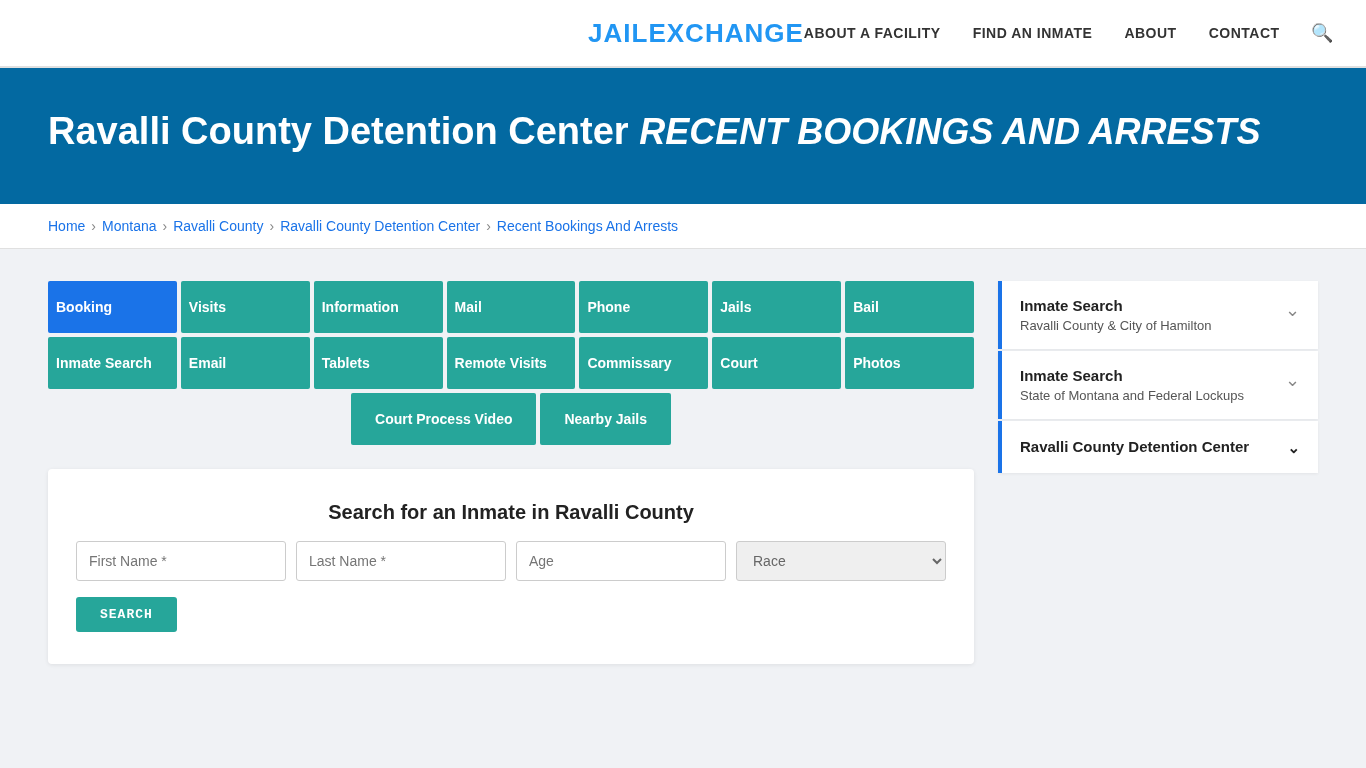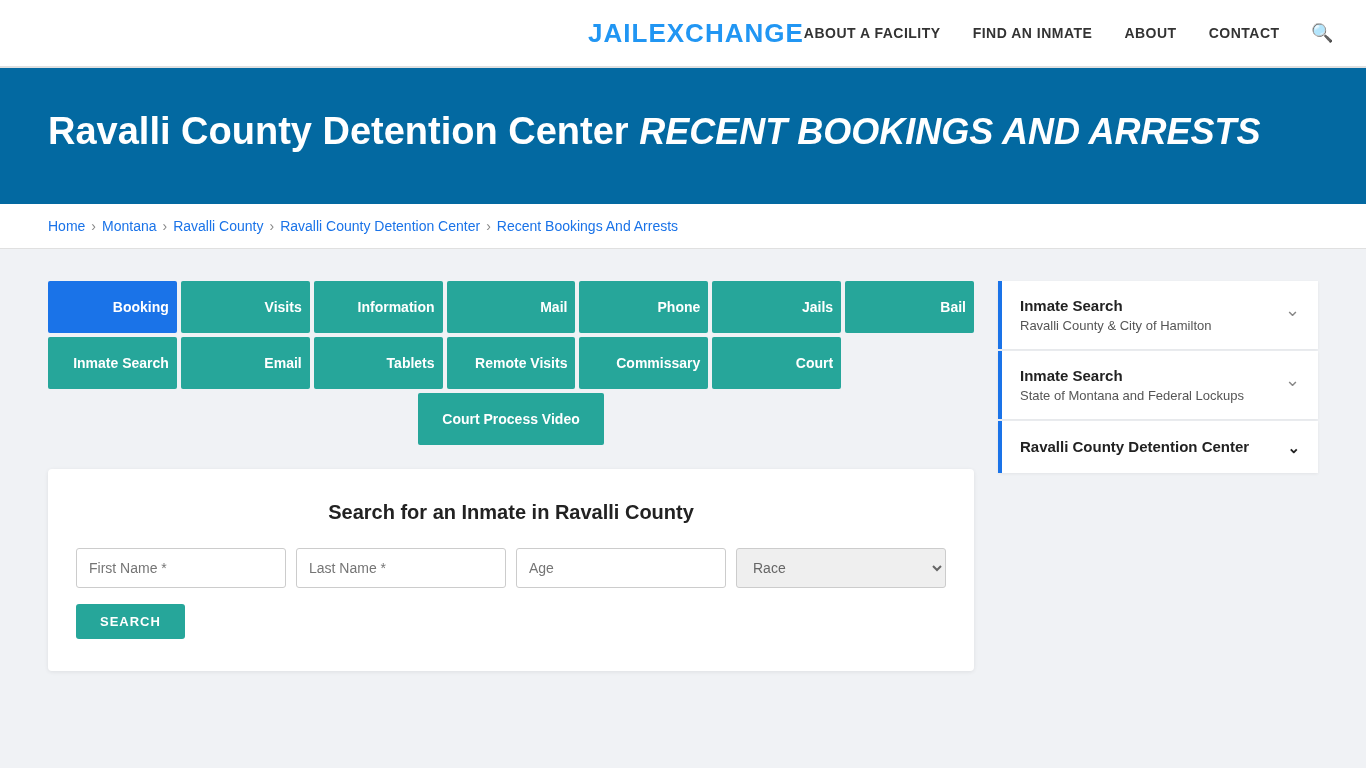--- a/index.html
+++ b/index.html
@@ -112,21 +112,21 @@
     }
     .btn-tile {
       background: #26a69a;
       color: #fff;
       border: none;
       padding: 18px 8px;
       font-size: 14px;
       font-weight: 600;
       cursor: pointer;
       border-radius: 2px;
-      text-align: right;
+      text-align: left;
       min-width: 0;
       white-space: nowrap;
     }
     .btn-tile.active {
       background: #1a73e8;
     }
     .btn-tile-wide {
       background: #26a69a;
       color: #fff;
       border: none;
@@ -143,21 +143,21 @@
     .search-card {
       background: #fff;
       border-radius: 4px;
       padding: 32px 28px;
       box-shadow: 0 1px 4px rgba(0,0,0,0.08);
     }
     .search-card h2 {
       text-align: center;
       font-size: 20px;
       font-weight: 700;
-      margin-bottom: 24px;
+      margin-bottom: 17px;
       color: #222;
     }
     .search-form {
       display: flex;
       gap: 10px;
       flex-wrap: wrap;
       margin-bottom: 16px;
     }
     .search-form input, .search-form select {
       border: 1px solid #ccc;
@@ -171,20 +171,21 @@
     .btn-search {
       background: #26a69a;
       color: #fff;
       border: none;
       padding: 10px 24px;
       font-size: 13px;
       font-weight: 700;
       cursor: pointer;
       border-radius: 3px;
       letter-spacing: 1px;
+      font-family: Liberation Mono, monospace;
     }
 
     
     .right-sidebar {
       width: 320px;
       flex-shrink: 0;
     }
     .sidebar-item {
       background: #fff;
       border-left: 4px solid #1a73e8;
@@ -277,24 +278,26 @@
       <button class="btn-tile">Bail</button>
     </div>
 
     <div class="button-grid-row2">
       <button class="btn-tile">Inmate Search</button>
       <button class="btn-tile">Email</button>
       <button class="btn-tile">Tablets</button>
       <button class="btn-tile">Remote Visits</button>
       <button class="btn-tile">Commissary</button>
       <button class="btn-tile">Court</button>
+      <button class="btn-tile">Photos</button>
     </div>
 
     <div class="button-grid-row3">
       <button class="btn-tile-wide">Court Process Video</button>
+      <button class="btn-tile-wide">Nearby Jails</button>
     </div>
 
     <div class="search-card">
       <h2>Search for an Inmate in Ravalli County</h2>
       <div class="search-form">
         <input type="text" placeholder="First Name *" style="">
         <input type="text" placeholder="Last Name *" style="">
         <input type="text" placeholder="Age" style="">
         <select>
           <option>Race</option>

